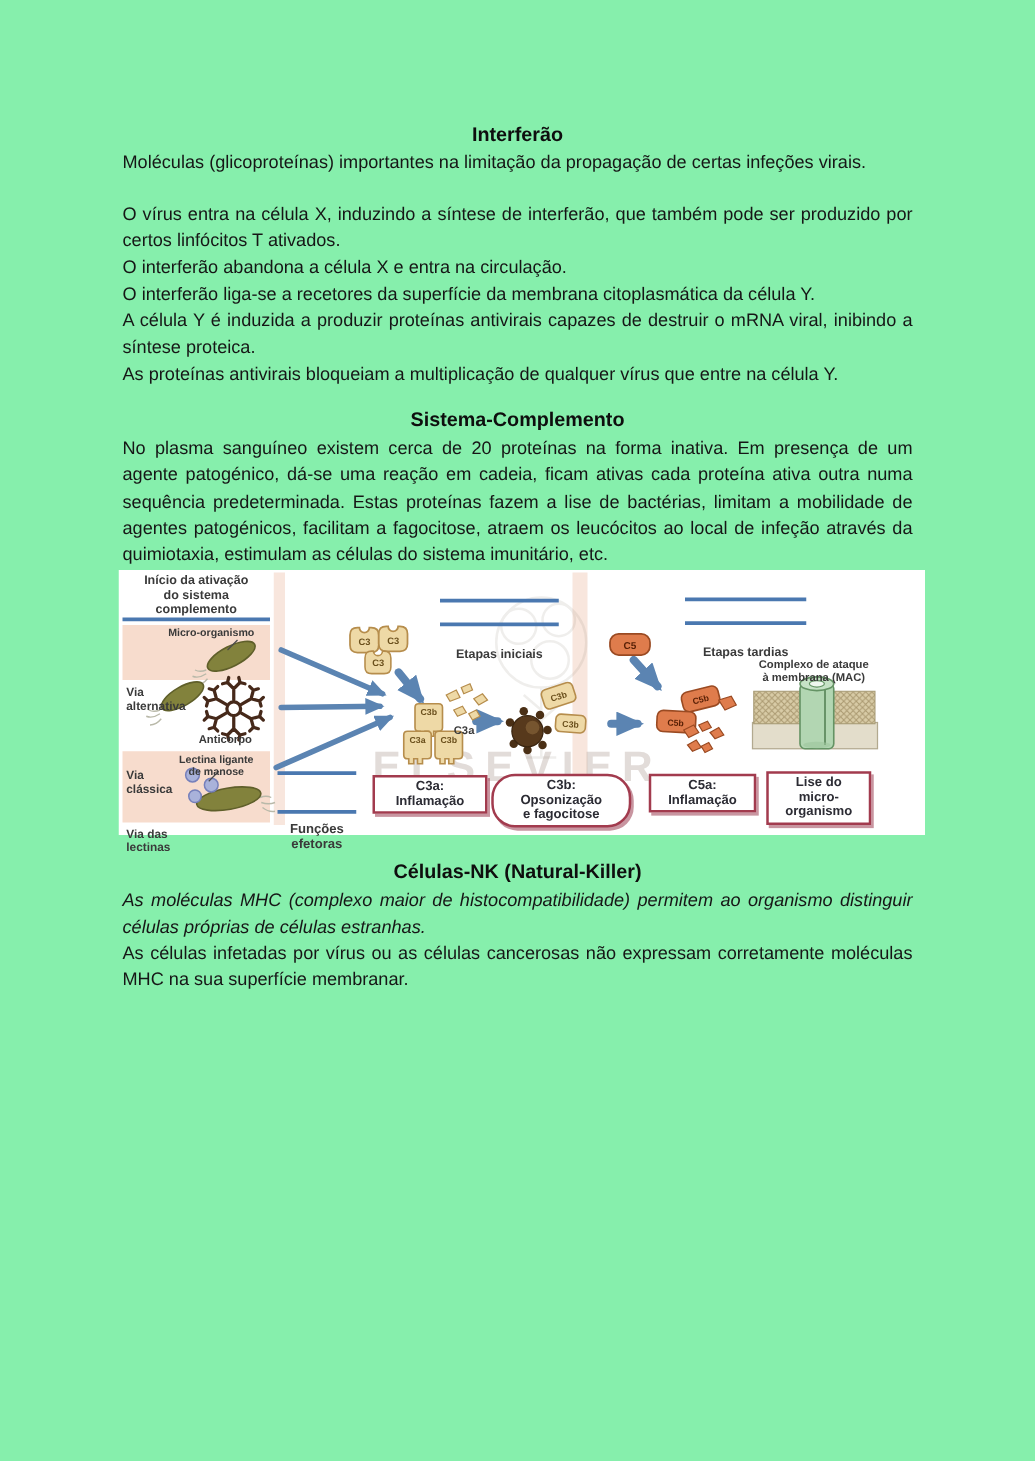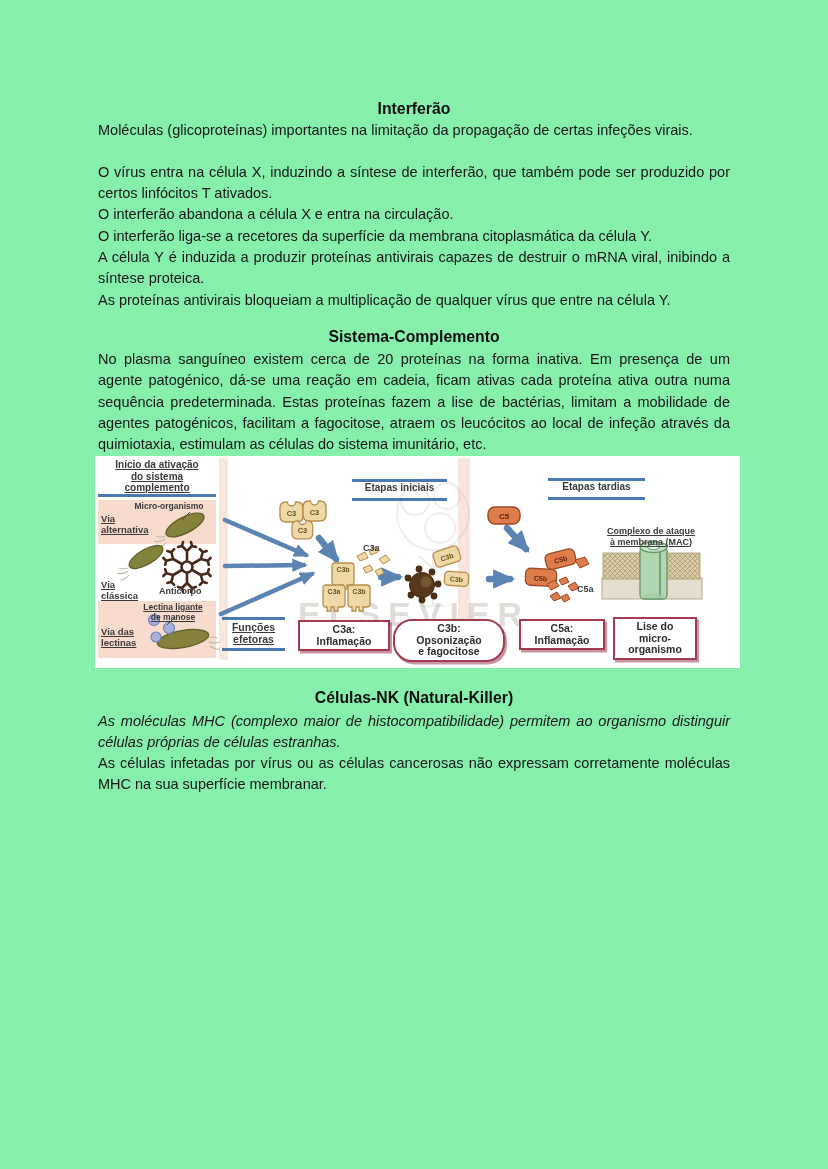--- a/index.html
+++ b/index.html
@@ -2,35 +2,35 @@
 <html><head>
 <meta charset="utf-8">
 <style>
   html,body{margin:0;padding:0;background:#ffffff;}
   .page{position:relative;width:828px;height:1169px;background:#86efac;overflow:hidden;
         font-family:"Liberation Sans",sans-serif;color:#161616;}
   .h{position:absolute;left:98px;width:632px;text-align:center;font-weight:bold;
      font-size:15.8px;color:#0e0e0e;}
   .para{position:absolute;left:98px;width:632px;font-size:14.5px;line-height:21.3px;
         text-align:justify;color:#161616;}
-  .pre{white-space:pre-line;text-decoration:underline;}
+  .pre{white-space:pre-line;}
 
   
   .figure{position:absolute;left:95px;top:456px;width:645px;height:212px;background:#fff;}
   .stripe{position:absolute;top:2px;height:202px;background:#f8e6dd;z-index:0;}
   .salmon{position:absolute;background:#f7dccd;z-index:1;}
   .wmark{position:absolute;left:203px;top:139px;z-index:1;font-family:Liberation Sans, sans-serif;
          font-size:34px;letter-spacing:8px;color:rgba(160,140,130,0.30);font-weight:bold;}
   .fig-svg{position:absolute;left:0;top:0;z-index:2;}
   .flabel{position:absolute;z-index:3;color:#3a3a3a;}
   .bluebar{position:absolute;background:#4a78b0;z-index:3;}
   .rbox{position:absolute;z-index:4;background:#fff;border:2px solid #a23b4e;
         box-shadow:2px 2.5px 0 rgba(146,44,66,.5);font-weight:bold;font-size:10.5px;
         line-height:11.5px;text-align:center;color:#2c2c34;padding:2px 4px;white-space:pre-line;}
-  .b{font-weight:bold;}
+  .b{font-weight:bold;margin-top:36px;}
   .sb{font-weight:600;}
   .ctr{text-align:center;}
   svg text{font-family:"Liberation Sans",sans-serif;font-weight:bold;}
 </style>
 </head>
 <body>
 
 <div class="page">
 
   <div class="h" style="top:100px;">Interferão</div>

